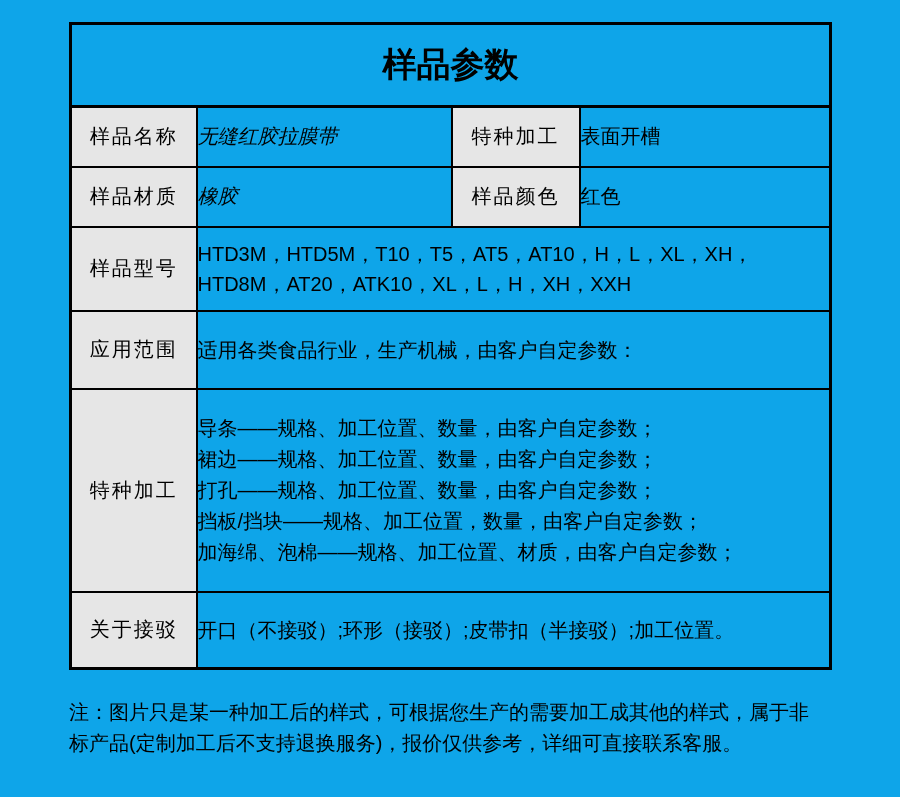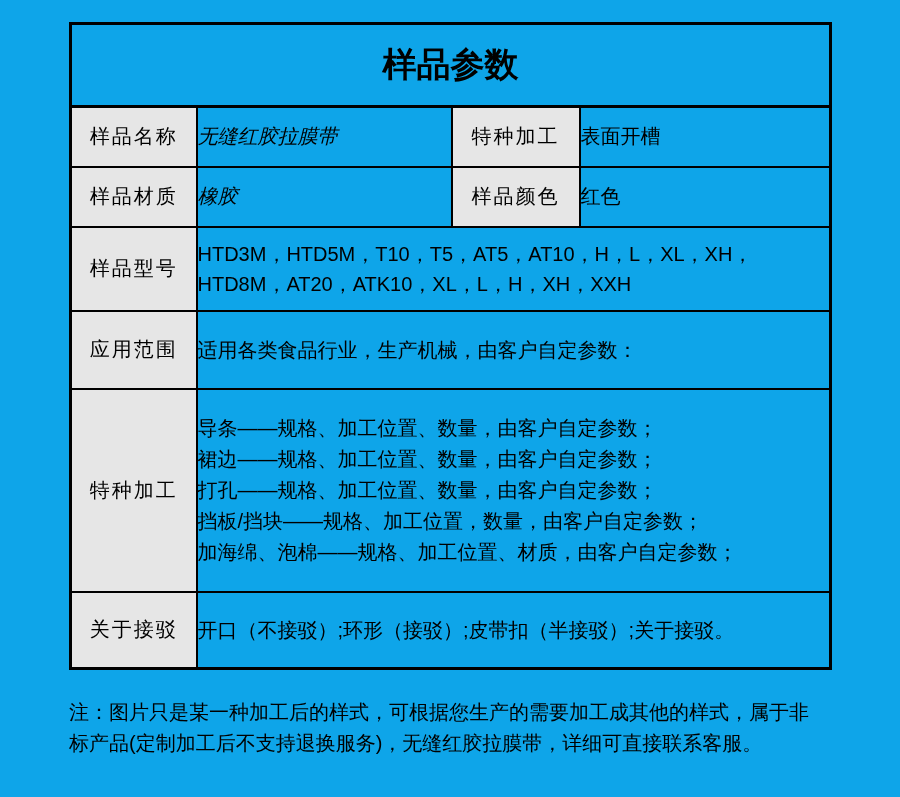--- a/index.html
+++ b/index.html
@@ -113,20 +113,20 @@
         <tr class="special-row">
           <th class="label">特种加工</th>
           <td class="wide" colspan="3">导条——规格、加工位置、数量，由客户自定参数；
 裙边——规格、加工位置、数量，由客户自定参数；
 打孔——规格、加工位置、数量，由客户自定参数；
 挡板/挡块——规格、加工位置，数量，由客户自定参数；
 加海绵、泡棉——规格、加工位置、材质，由客户自定参数；</td>
         </tr>
         <tr class="joint-row">
           <th class="label">关于接驳</th>
-          <td class="wide" colspan="3">开口（不接驳）;环形（接驳）;皮带扣（半接驳）;关于接驳。</td>
+          <td class="wide" colspan="3">开口（不接驳）;环形（接驳）;皮带扣（半接驳）;加工位置。</td>
         </tr>
       </tbody>
     </table>
   </div>
   <div class="note">注：图片只是某一种加工后的样式，可根据您生产的需要加工成其他的样式，属于非
-标产品(定制加工后不支持退换服务)，无缝红胶拉膜带，详细可直接联系客服。</div>
+标产品(定制加工后不支持退换服务)，报价仅供参考，详细可直接联系客服。</div>
 </div>
 
 </body></html>

